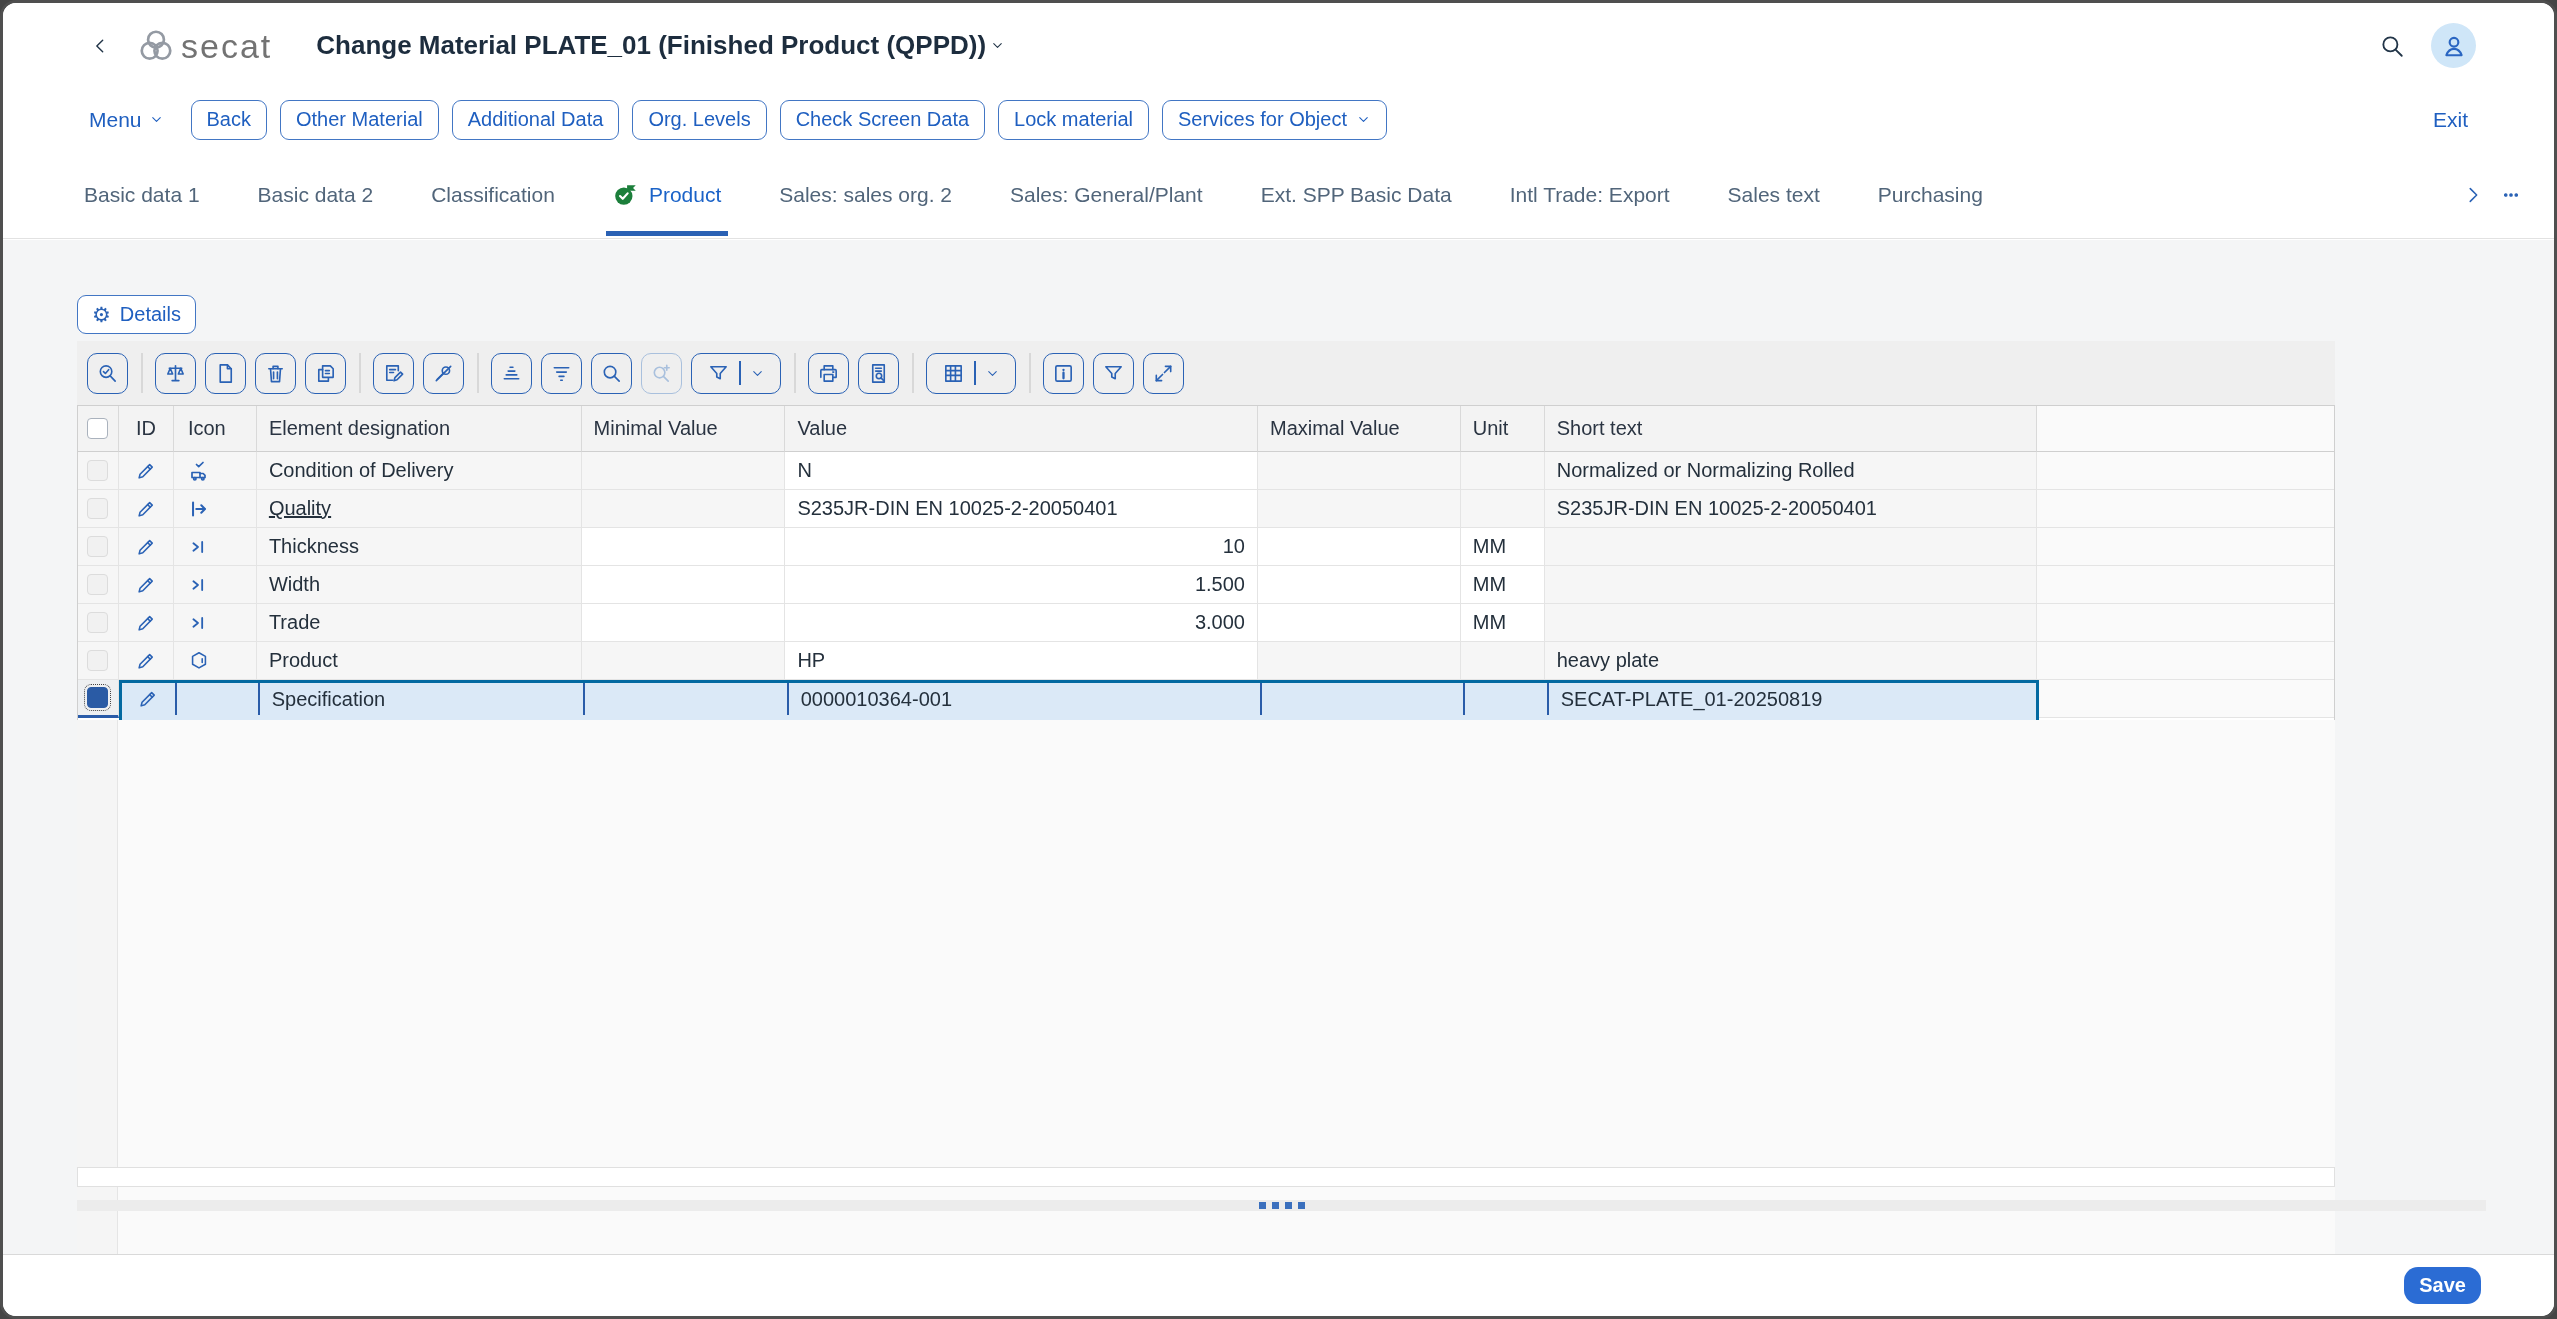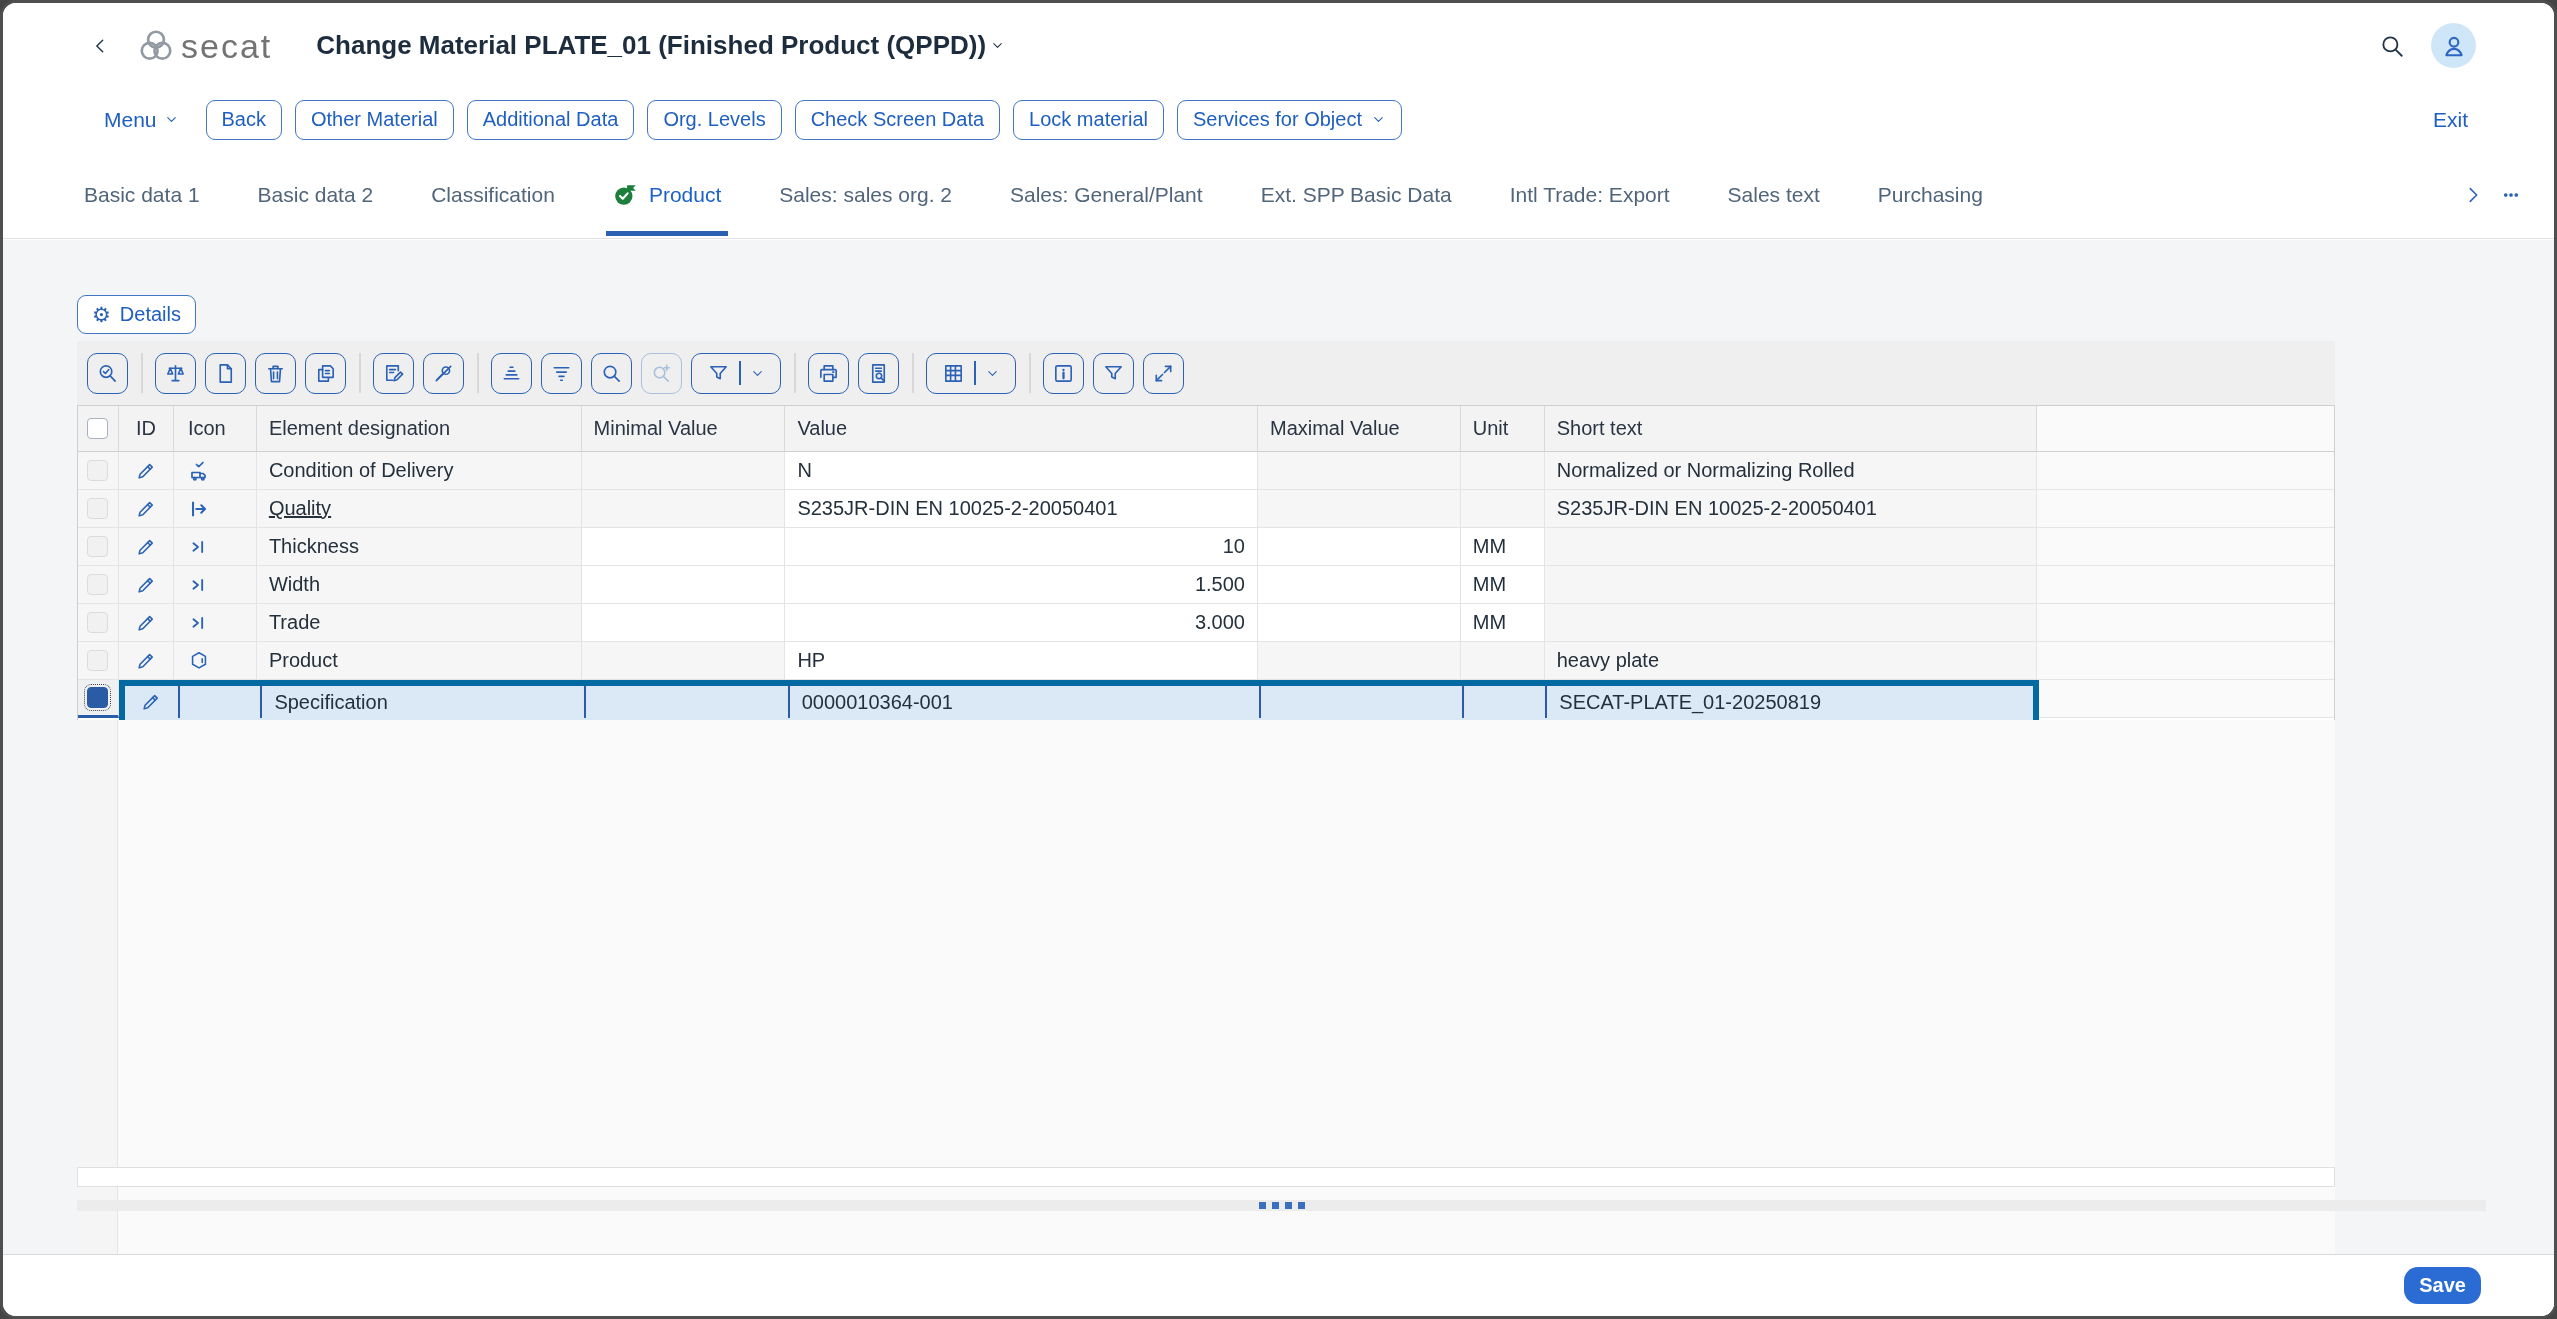--- a/index.html
+++ b/index.html
@@ -12,21 +12,21 @@
           display:flex;align-items:center;padding:0 78px 0 88px;gap:26px;}
   .iconbtn{background:none;border:none;padding:0;display:flex;align-items:center;justify-content:center;cursor:pointer;color:#223548;}
   .logo{display:flex;align-items:center;gap:6px;}
   .logo-text{font-size:34px;color:#737373;letter-spacing:2px;line-height:1;}
   .title-group{display:flex;align-items:center;gap:4px;margin-left:18px;}
   .page-title{font-size:26px;font-weight:700;color:#1d2d3e;}
   .topbar .spacer{flex:1;}
   .avatar{width:45px;height:45px;border-radius:50%;background:#cfe6f8;display:flex;align-items:center;justify-content:center;color:#2a66c2;}
 
   
-  .actionbar{position:absolute;left:15px;top:85px;right:0;height:63px;background:#fff;
+  .actionbar{position:absolute;left:0;top:85px;right:0;height:63px;background:#fff;
              display:flex;align-items:center;padding:0 80px;gap:13px;}
   .menu-trigger{display:flex;align-items:center;gap:7px;color:#1f5fc0;font-size:21px;background:none;border:none;cursor:pointer;margin-right:8px;}
   .pill{height:40px;padding:0 15px;border:1.5px solid #4276c4;border-radius:9px;background:#fff;
         color:#1f5fc0;font-size:20px;font-family:inherit;display:flex;align-items:center;gap:9px;cursor:pointer;white-space:nowrap;}
   .actionbar .spacer{flex:1;}
   .exit-link{color:#1f5fc0;font-size:21px;background:none;border:none;cursor:pointer;}
 
   
   .tabbar{position:absolute;left:0;top:148px;right:0;height:88px;background:#fff;border-bottom:1px solid #e2e2e2;
           display:flex;align-items:center;padding:0 20px 0 52px;}
@@ -72,21 +72,21 @@
   .num{justify-content:flex-end;padding-right:12px;}
   .lnk{text-decoration:underline;}
   .cb{width:21px;height:21px;border:1px solid #dcdcdc;border-radius:4px;background:#f1f1f1;display:inline-block;}
   .cb.hdr{background:#fff;border:1px solid #aab2bd;}
   .cb.checked{background:#2a5ba5;border:1px solid #2a5ba5;outline:1px dotted #444;outline-offset:2px;}
   .cell-icon{color:#2a62b5;display:flex;align-items:center;}
 
   
   .sel-row{display:flex;}
   .selcell{border-bottom:3px solid #2a5ca9;background:#eef0f2;}
-  .sel-band{display:flex;width:1920px;border:6px solid #0369a1;background:#dbe9f7;height:49px;}
+  .sel-band{display:flex;width:1920px;border:3px solid #0369a1;background:#dbe9f7;height:49px;}
   .sel-band .td{background:transparent;border-bottom:none;border-right:2px solid #2a5ca9;height:32px;}
   .sel-band .td:last-child{border-right:none;}
   .sel-band .c-short{width:487px;}
 
   .table-empty{position:absolute;left:74px;top:480px;width:2258px;height:681px;background:#fafafa;display:flex;}
   .empty-selcol{width:41px;background:#f5f5f5;border-right:1px solid #e5e5e5;height:100%;}
   .hstrip{position:absolute;left:74px;top:927px;width:2258px;height:20px;background:#fff;border:1px solid #e0e0e0;}
   .splitter{position:absolute;left:74px;top:960px;width:2409px;height:11px;background:#ececec;display:flex;align-items:center;justify-content:center;gap:6px;cursor:row-resize;}
   .grip-dot{width:7px;height:7px;background:#3a6fbd;}
 

